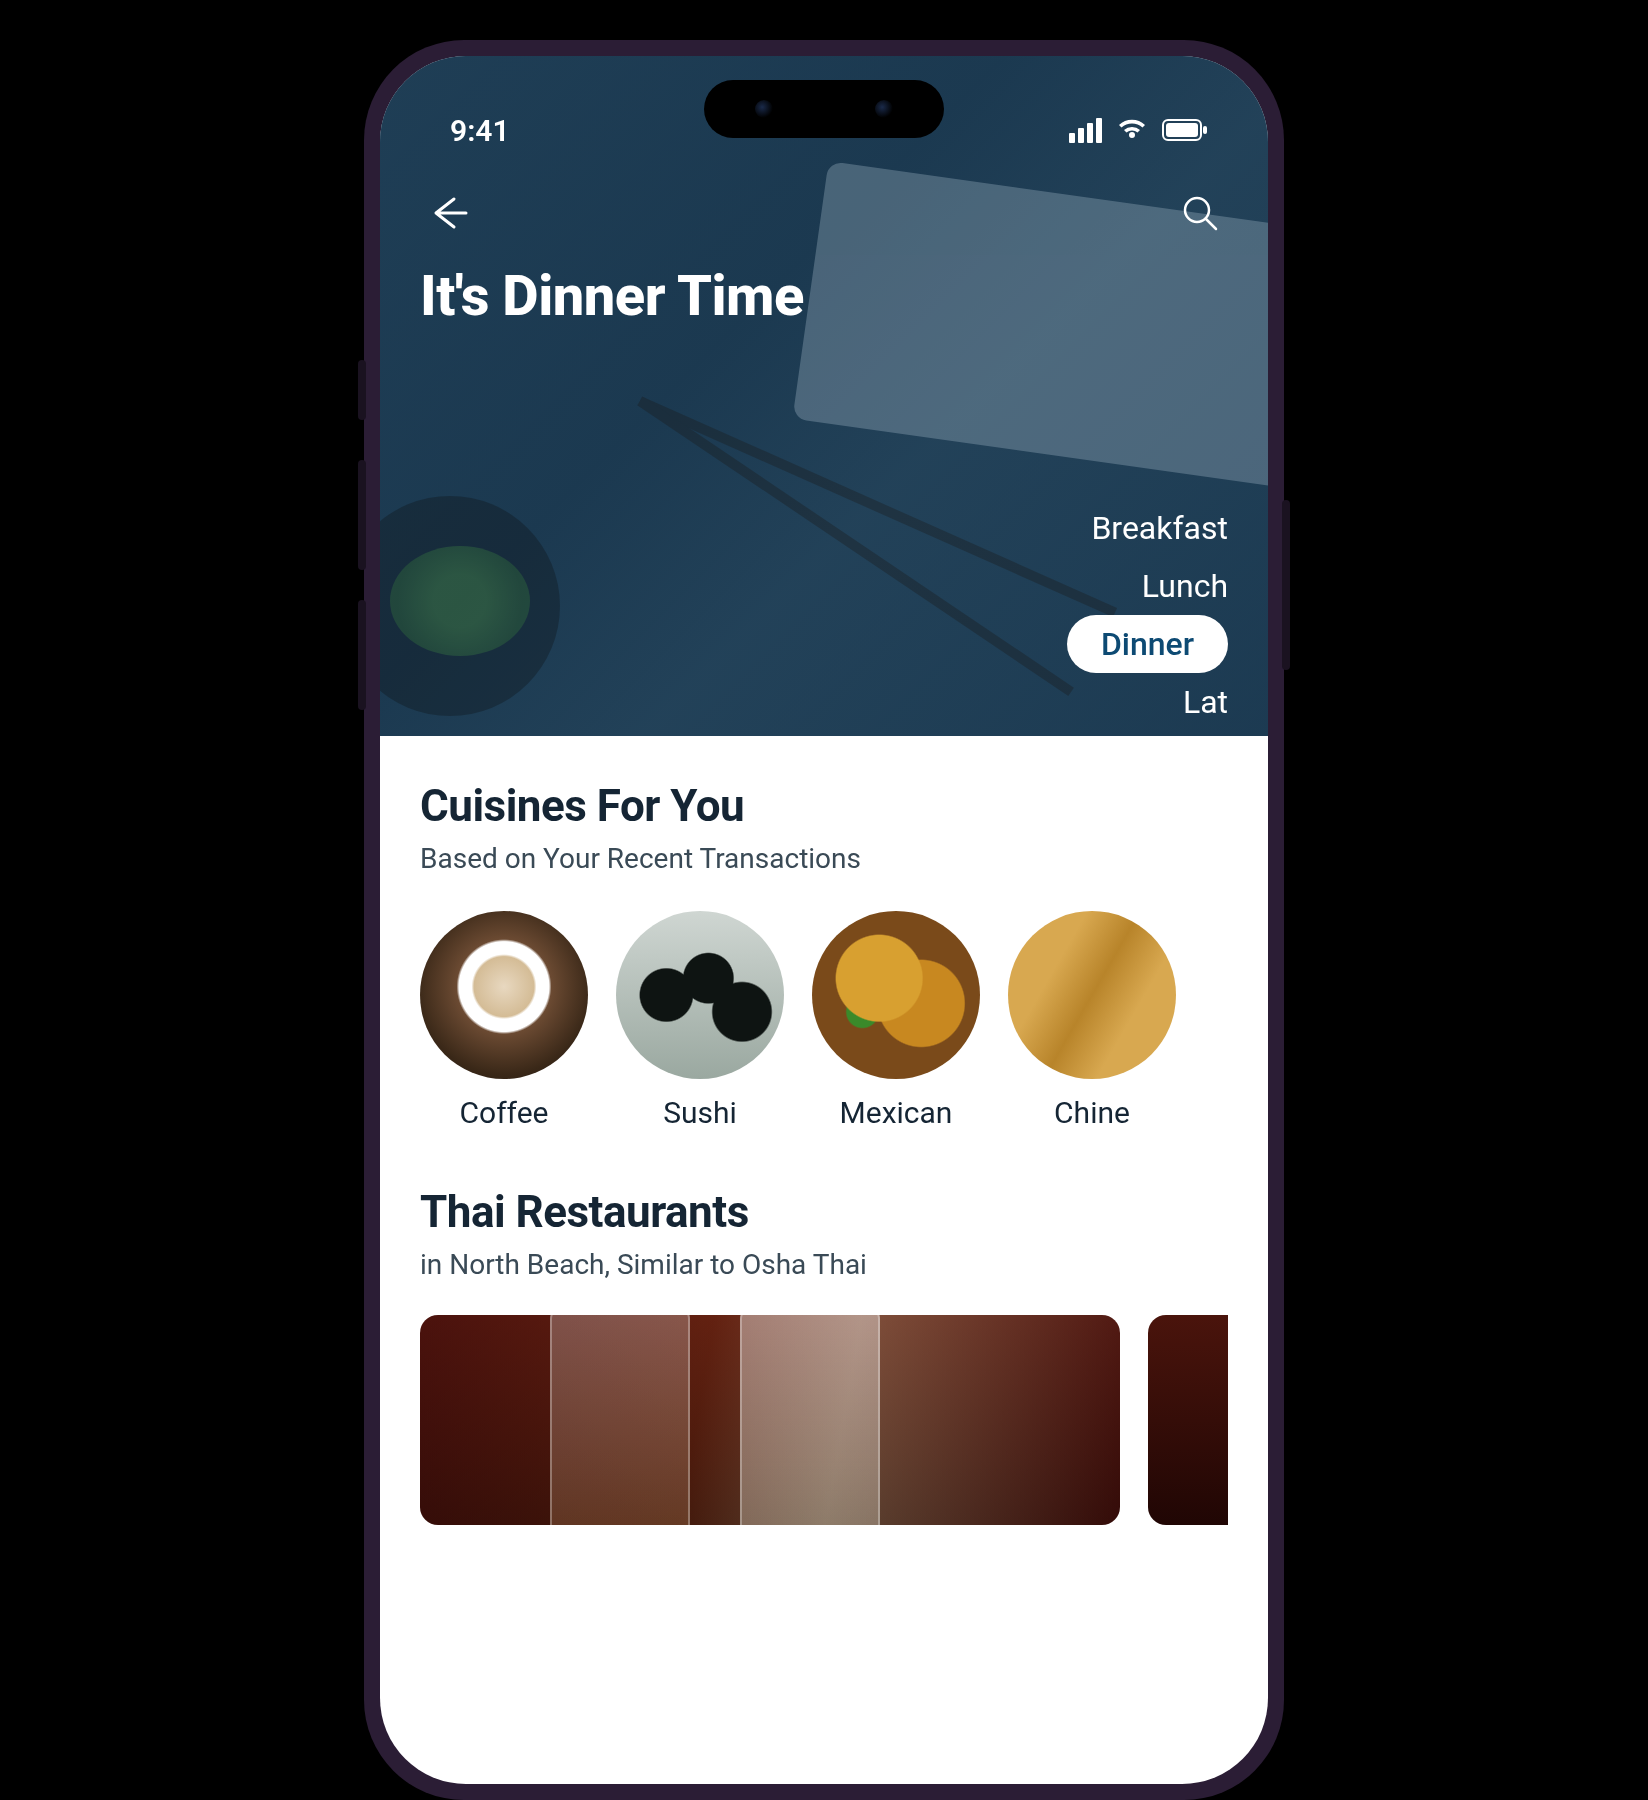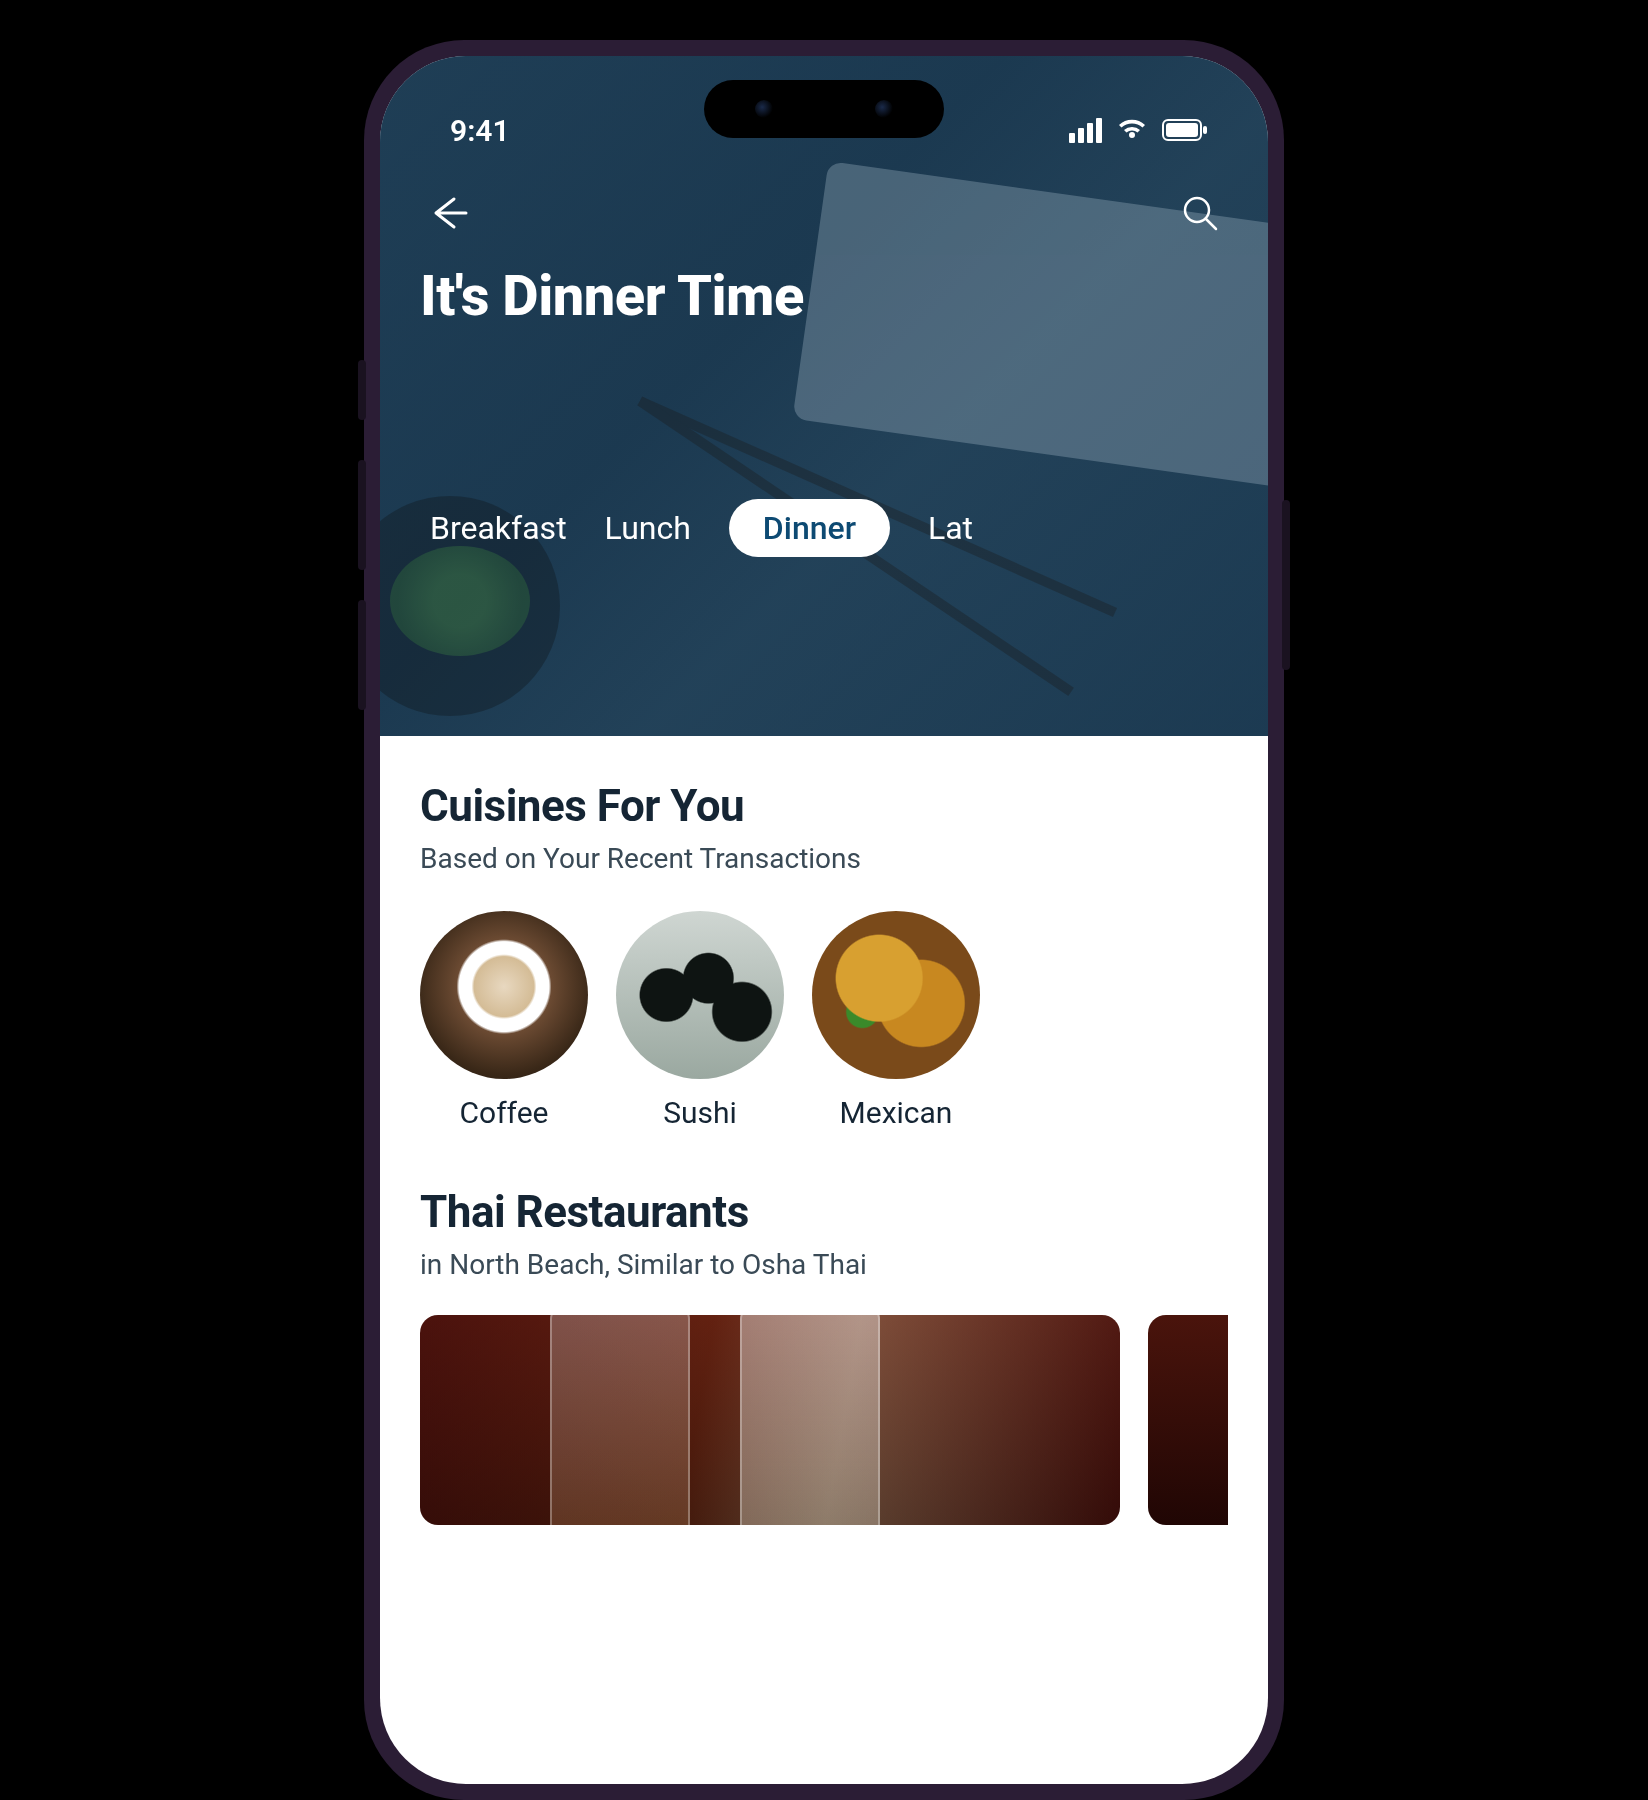--- a/index.html
+++ b/index.html
@@ -121,23 +121,24 @@
   .title-block { position:relative; z-index:5; margin-top: 22px; }
   .title-main { font-size: 56px; font-weight: 800; letter-spacing:-0.5px;}
   .subtitle-row {
     display:flex; justify-content:space-between; align-items:center;
     margin-top: 10px; font-size: 32px; font-weight:400;
   }
   .change-link { cursor:pointer; font-weight:400; }
 
   .meal-tabs {
     position:relative; z-index:5;
-    display:flex; gap:38px; align-items:center;
+    display:flex; align-items:flex-end;
     margin-top: 170px; font-size: 32px; overflow:hidden;
     padding-left:10px;
+    flex-direction:column;
   }
   .meal-tab { color:#fff; cursor:pointer; white-space:nowrap; padding:10px 0;}
   .meal-tab.active {
     background:#fff; color:#0d4a73;
     padding: 10px 34px; border-radius: 40px; font-weight:500;
   }
 
   
   .content { padding: 44px 40px 0 40px; }
   .section-title { font-size: 44px; font-weight: 700; color:#152534; letter-spacing:-0.5px;}
@@ -278,20 +279,24 @@
             <div class="cuisine-label">Coffee</div>
           </div>
           <div class="cuisine-item">
             <div class="cuisine-img c-sushi"></div>
             <div class="cuisine-label">Sushi</div>
           </div>
           <div class="cuisine-item">
             <div class="cuisine-img c-mexican"></div>
             <div class="cuisine-label">Mexican</div>
           </div>
+          <div class="cuisine-item">
+            <div class="cuisine-img c-chinese"></div>
+            <div class="cuisine-label">Chine</div>
+          </div>
         </div>
       </div>
 
       <div class="section2">
         <div class="section-title">Thai Restaurants</div>
         <div class="section-sub">in North Beach, Similar to Osha Thai</div>
 
         <div class="resto-row">
           <div class="resto-card">
             <div class="glass g1"></div>

